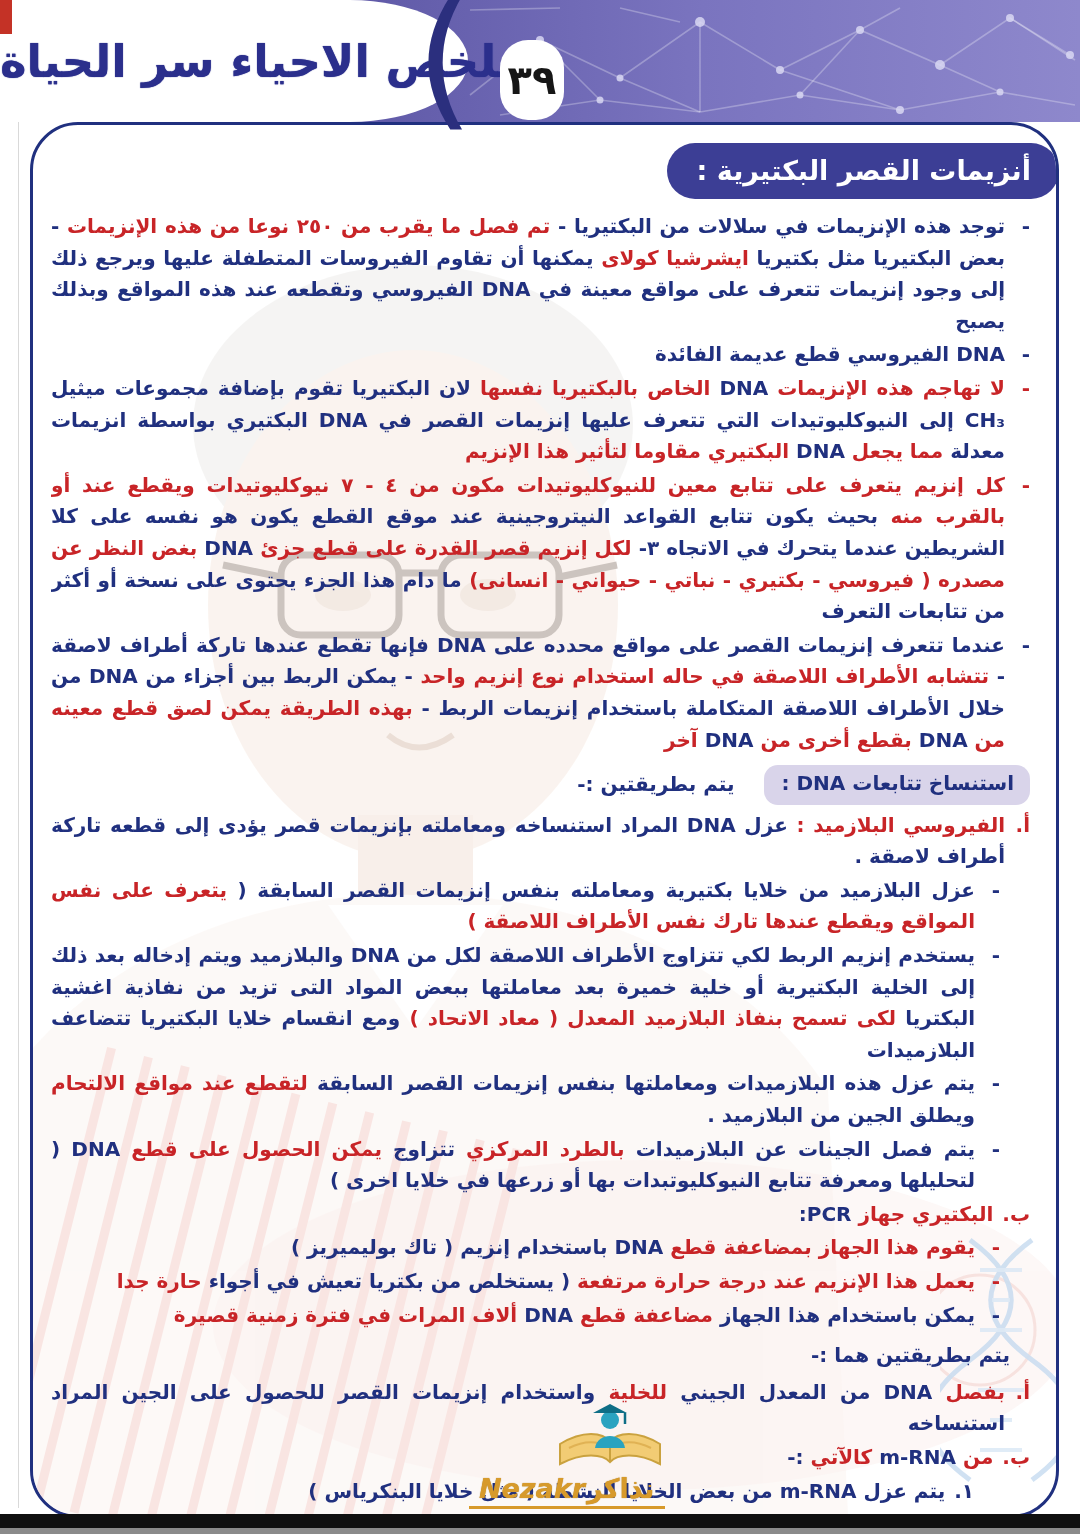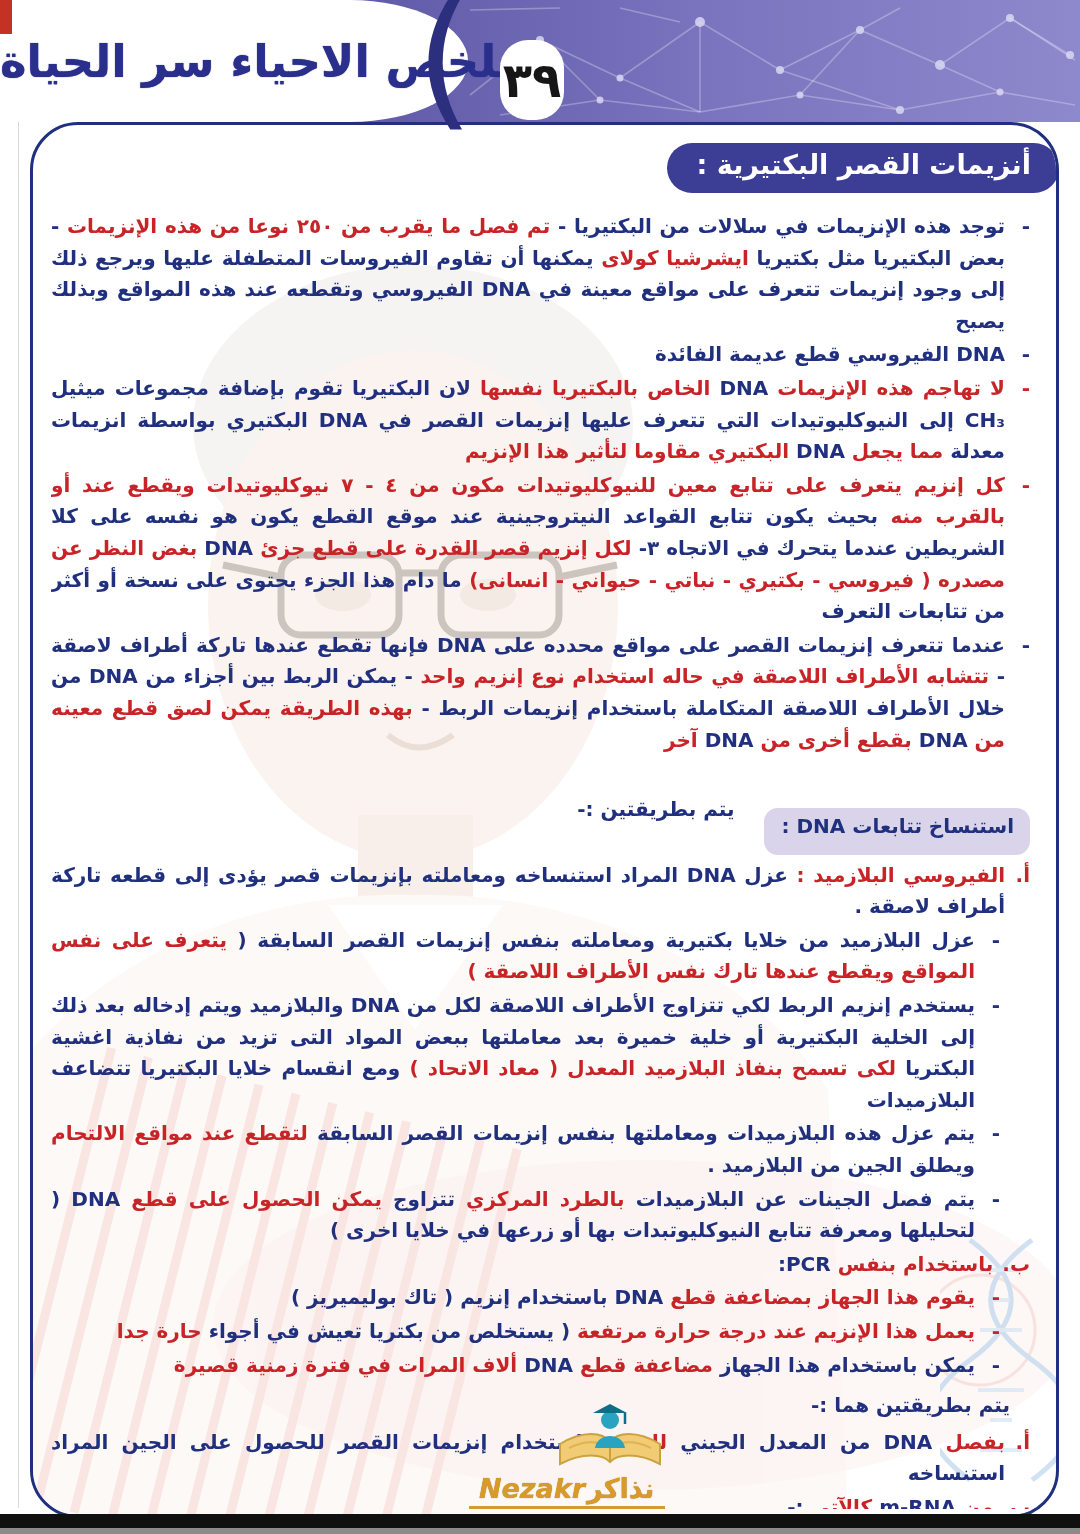--- a/index.html
+++ b/index.html
@@ -10,45 +10,45 @@
           background:linear-gradient(90deg,#4c4795 0%,#5d57a5 30%,#7a74bf 65%,#8e88cc 100%);}
   .banner svg{position:absolute;left:0;top:0;}
   .title-label{position:absolute;left:0;top:0;width:468px;height:122px;background:#ffffff;
                border-radius:0 120px 120px 0 / 0 62px 62px 0;display:flex;align-items:center;z-index:2;}
   .title-label .paren{position:absolute;right:-6px;top:-22px;font-size:150px;font-weight:400;
                       color:#2b2f7e;line-height:160px;}
   .book-title{font-size:45px;font-weight:bold;color:#2b2f8c;padding-right:40px;margin-right:6px;
               letter-spacing:-1px;white-space:nowrap;text-shadow:0 0 1px #2b2f8c;}
   .page-num{position:absolute;left:500px;top:40px;width:64px;height:80px;background:#ffffff;
             border-radius:28px;display:flex;align-items:center;justify-content:center;
-            font-size:48px;font-weight:bold;color:#161616;z-index:2;}
+            font-size:40px;font-weight:bold;color:#161616;z-index:2;}
   .corner-red{position:absolute;left:0;top:0;width:12px;height:34px;background:#c43226;z-index:3;}
   .page-edge{position:absolute;left:18px;top:38px;bottom:26px;width:1px;background:#d9d9d9;}
   
   .content-box{position:absolute;left:30px;top:122px;width:1023px;height:1390px;
                border:3px solid var(--navy,#1d2b6e);border-radius:48px;background:#fff;overflow:hidden;}
   .watermark{position:absolute;inset:0;z-index:0;pointer-events:none;}
   .dna-decor{position:absolute;right:-4px;bottom:26px;z-index:0;pointer-events:none;opacity:.85;}
   .section-pill{position:absolute;top:18px;right:-3px;z-index:2;background:var(--pill,#3c3e95);
-                color:#ffffff;font-size:27px;font-weight:bold;padding:6px 28px 13px 30px;
+                color:#ffffff;font-size:27px;font-weight:bold;padding:12px 28px 13px 30px;
                 border-radius:28px;direction:rtl;}
   
   .body-text{position:absolute;top:86px;right:22px;left:18px;bottom:6px;z-index:1;
              direction:rtl;overflow:hidden;}
   .row{display:flex;gap:9px;margin:0 0 2px 0;font-size:20px;font-weight:bold;line-height:1.58;}
   .row .marker{flex:0 0 auto;min-width:16px;}
   .row .txt{flex:1 1 auto;text-align:justify;}
   .ind0{padding-right:4px;}
   .ind1{padding-right:34px;}
   .ind2{padding-right:60px;}
   .c-n{color:var(--navy,#20307f);}
   .c-r{color:var(--red,#c82427);}
   .row.hdr{margin:9px 0 5px 0;align-items:center;}
   .hl{background:var(--lav,#d9d4ea);color:var(--navy,#20307f);border-radius:14px;
-      padding:3px 16px 12px 18px;display:inline-block;margin-top:43px;}
+      padding:3px 16px 5px 18px;display:inline-block;}
   .after-hl{color:var(--navy,#20307f);margin-right:20px;}
   
   .logo{position:absolute;left:50%;bottom:6px;transform:translateX(-50%);z-index:3;
         display:flex;flex-direction:column;align-items:flex-end;width:240px;}
   .logo-text{direction:ltr;font-size:27px;font-weight:bold;color:var(--gold,#d79a2b);
              border-bottom:3px solid var(--gold,#d79a2b);padding:0 10px 2px;line-height:1.1;
              text-shadow:0 0 1px #a97a1d;}
   .logo-text .latin{font-style:italic;margin-right:2px;}
   
   .bottom-bar{position:absolute;left:0;bottom:0;width:100%;height:20px;background:#101010;
@@ -198,21 +198,21 @@
         <div class="row ind1">
           <span class="marker c-n">-</span>
           <span class="txt"><span class="c-n">يتم عزل هذه البلازميدات ومعاملتها بنفس إنزيمات القصر السابقة </span><span class="c-r">لتقطع عند مواقع الالتحام </span><span class="c-n">ويطلق الجين من البلازميد .</span></span>
         </div>
         <div class="row ind1">
           <span class="marker c-n">-</span>
           <span class="txt"><span class="c-n">يتم فصل الجينات عن البلازميدات </span><span class="c-r">بالطرد المركزي </span><span class="c-n">تتزاوج </span><span class="c-r">يمكن الحصول على قطع </span><span class="c-n">DNA ( لتحليلها ومعرفة تتابع النيوكليوتبدات بها أو زرعها في خلايا اخرى )</span></span>
         </div>
         <div class="row ind0">
           <span class="marker c-r">ب.</span>
-          <span class="txt"><span class="c-r">باستخدام بنفس </span><span class="c-n">PCR:</span></span>
+          <span class="txt"><span class="c-r">البكتيري جهاز </span><span class="c-n">PCR:</span></span>
         </div>
         <div class="row ind1">
           <span class="marker c-r">-</span>
           <span class="txt"><span class="c-r">يقوم هذا الجهاز بمضاعفة قطع </span><span class="c-n">DNA باستخدام إنزيم ( تاك بوليميريز )</span></span>
         </div>
         <div class="row ind1">
           <span class="marker c-r">-</span>
           <span class="txt"><span class="c-r">يعمل هذا الإنزيم عند درجة حرارة مرتفعة </span><span class="c-n">( يستخلص من بكتريا تعيش في أجواء </span><span class="c-r">حارة جدا</span></span>
         </div>
         <div class="row ind1">

